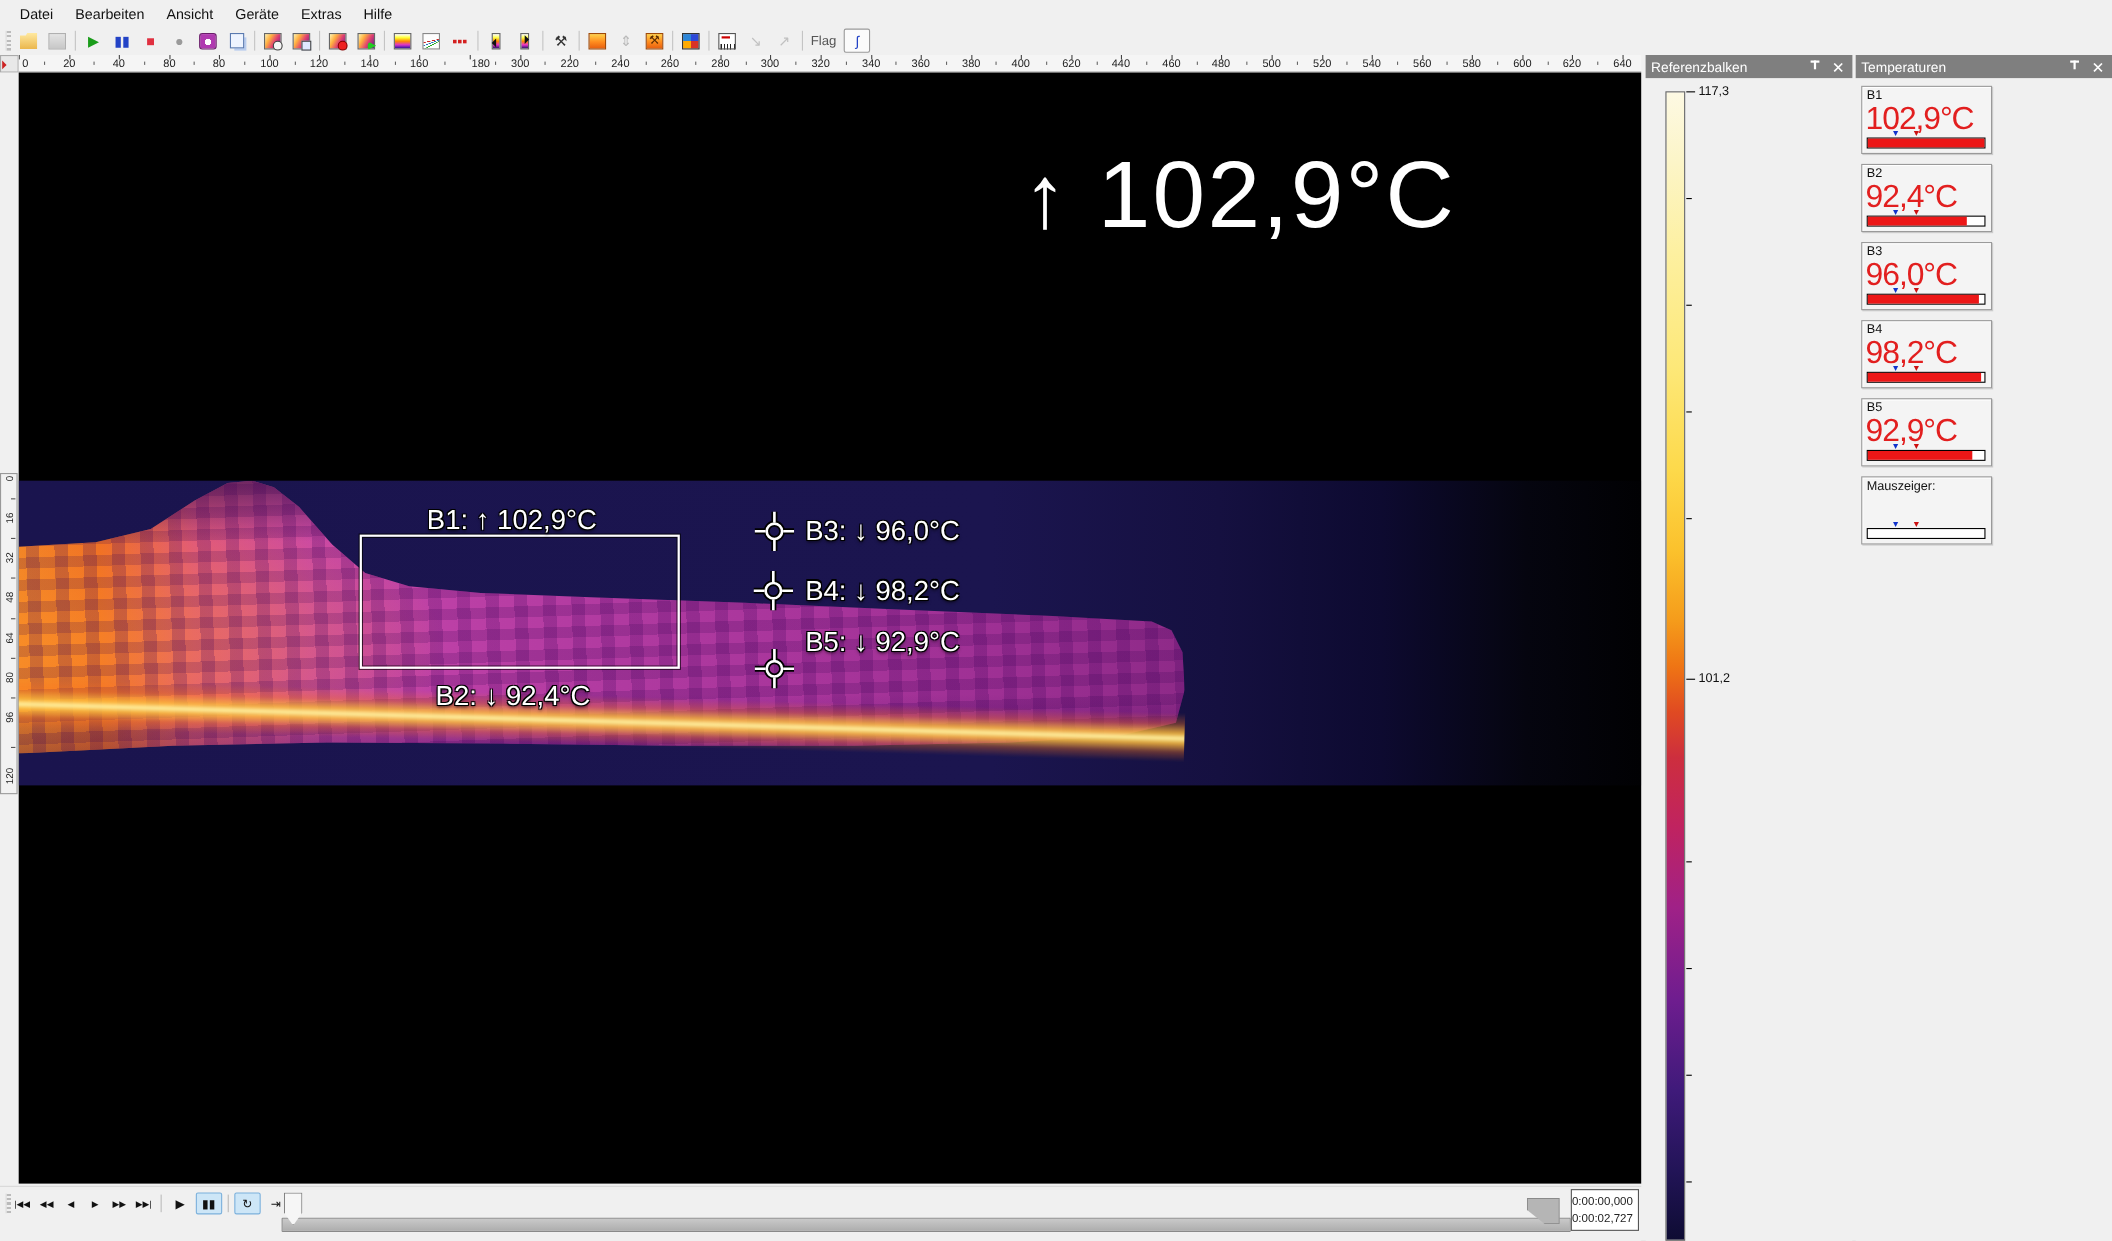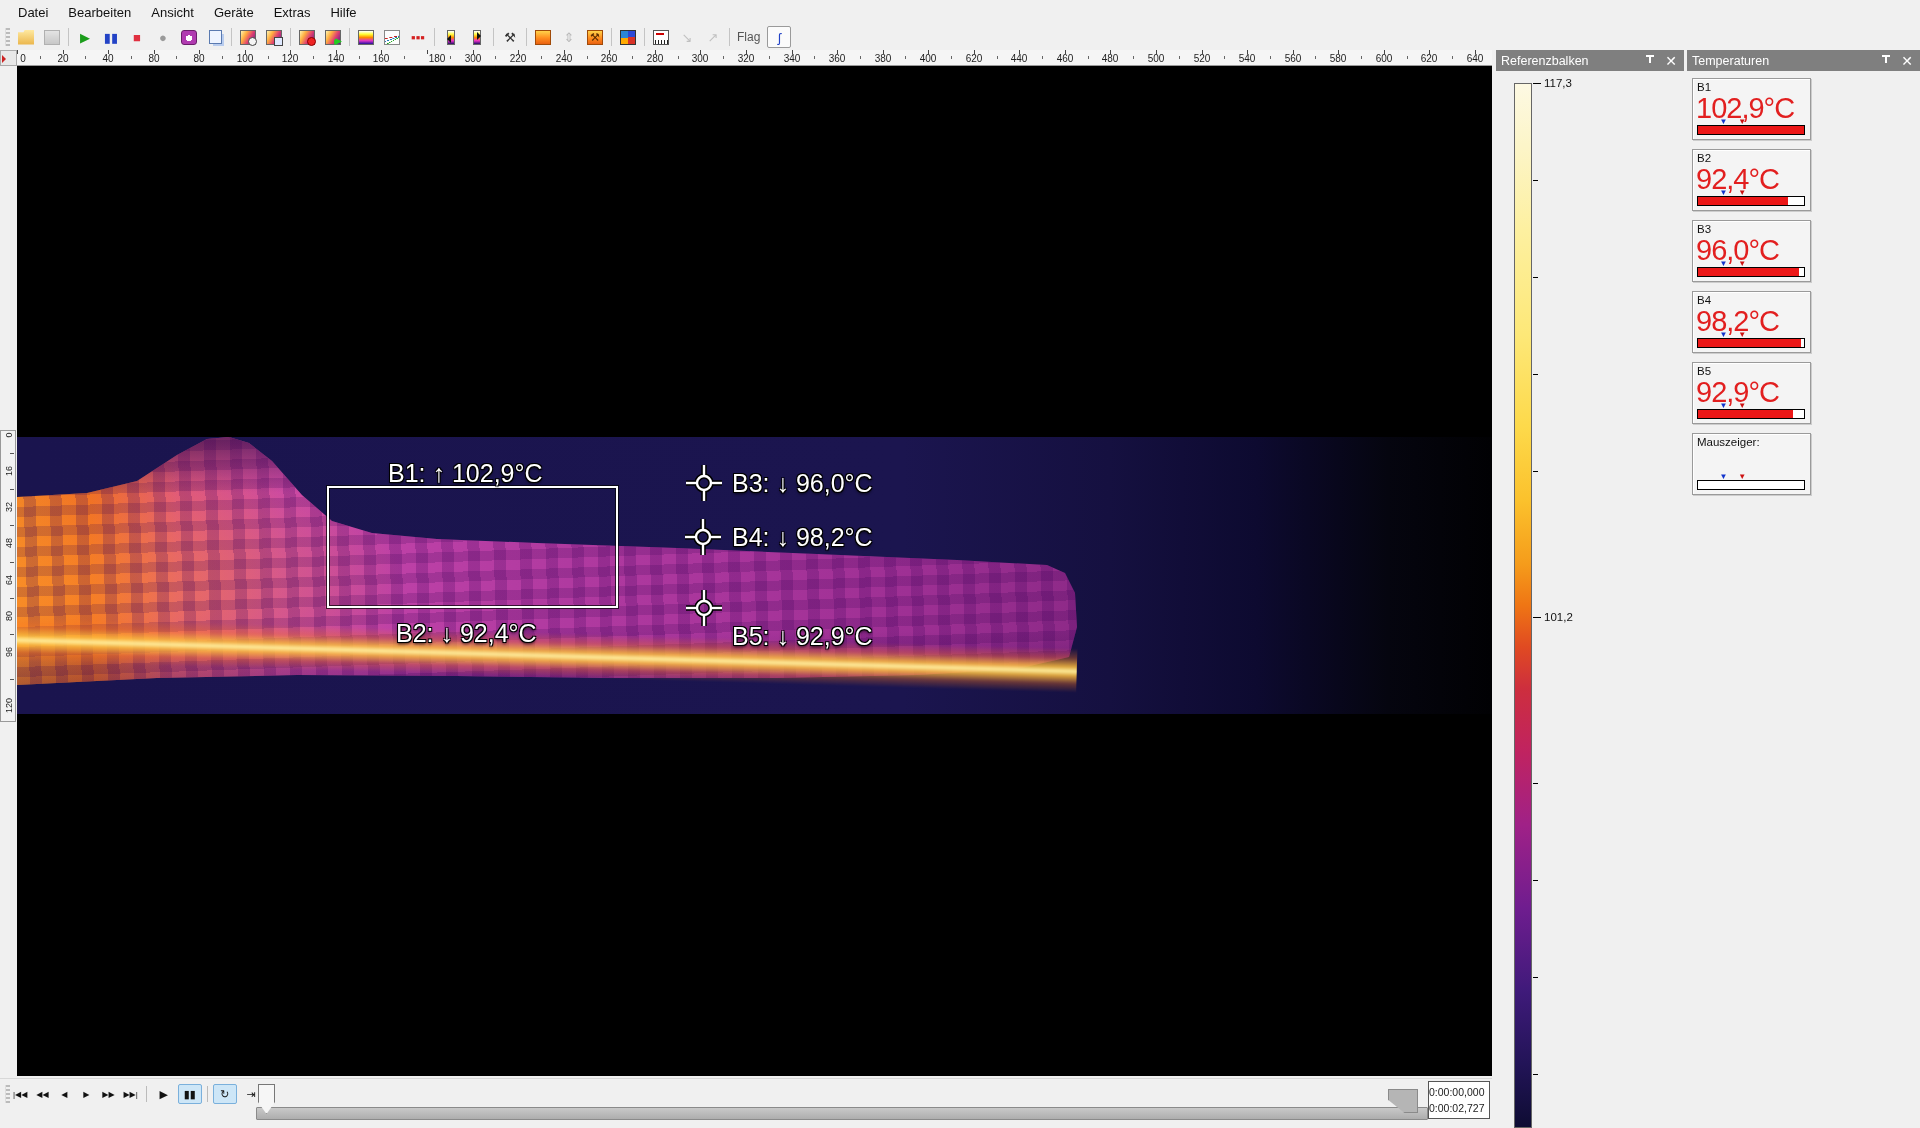--- a/index.html
+++ b/index.html
@@ -389,20 +389,21 @@
         <div class="vr-lab" style="top: 270.2px;">120</div>
       </div>
   </div>
 
   <div id="viewport">
     <div id="band">
       <div id="sheet"></div>
       <div id="glow"></div>
     </div>
 
+    <div id="hot-label"><span class="arr">↑</span><span>102,9°C</span></div>
 
     <div id="b1-rect"></div>
     <div class="ann" style="left:371px; top:393px;">B1: ↑ 102,9°C</div>
     <div class="ann" style="left:379px; top:553px;">B2: ↓ 92,4°C</div>
 
     <div class="marker" style="left:687px; top:417px;"><svg width="36" height="36" viewBox="0 0 36 36">
           <g stroke="#000" stroke-width="5.5">
             <line x1="18" y1="0" x2="18" y2="10"></line>
             <line x1="18" y1="26" x2="18" y2="36"></line>
             <line x1="0" y1="18" x2="10" y2="18"></line>
@@ -444,21 +445,21 @@
             <circle cx="18" cy="18" r="7" fill="none"></circle>
           </g>
           <g stroke="#fff" stroke-width="2.4">
             <line x1="18" y1="0" x2="18" y2="10"></line>
             <line x1="18" y1="26" x2="18" y2="36"></line>
             <line x1="0" y1="18" x2="10" y2="18"></line>
             <line x1="26" y1="18" x2="36" y2="18"></line>
             <circle cx="18" cy="18" r="7" fill="none"></circle>
           </g>
         </svg></div>
-    <div class="ann" style="left:715px; top:556px;">B5: ↓ 92,9°C</div>
+    <div class="ann" style="left:715px; top:504px;">B5: ↓ 92,9°C</div>
   </div>
 
   <div id="playbar">
     <div class="grip" id="pb-grip"></div>
     <div class="pb-nav">
         <div class="pb-btn">|◀◀</div>
         <div class="pb-btn">◀◀</div>
         <div class="pb-btn">◀</div>
         <div class="pb-btn">▶</div>
         <div class="pb-btn">▶▶</div>

